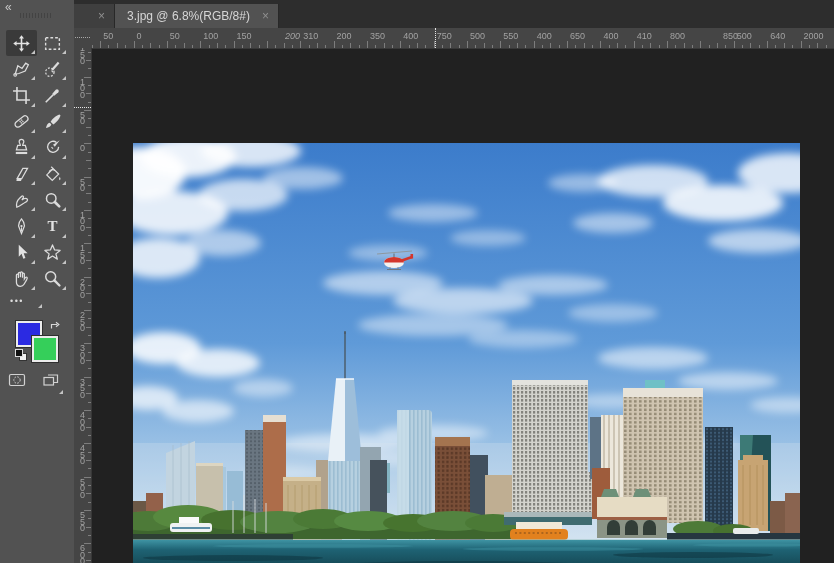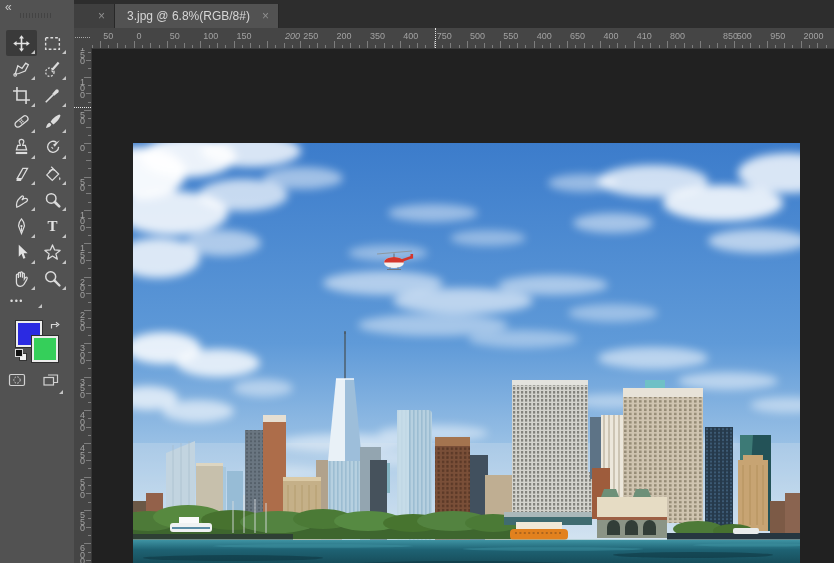--- a/index.html
+++ b/index.html
@@ -274,21 +274,21 @@
       <div class="hlab" style="left: 145.55px;">150</div>
       <div class="htick" style="left: 150.887px; height: 3px;"></div>
       <div class="htick" style="left: 159.225px; height: 5px;"></div>
       <div class="htick" style="left: 167.562px; height: 3px;"></div>
       <div class="htick" style="left: 175.9px; height: 7px;"></div>
       <div class="hlab" style="left: 194px; font-style: italic;">200</div>
       <div class="htick" style="left: 184.238px; height: 3px;"></div>
       <div class="htick" style="left: 192.575px; height: 5px;"></div>
       <div class="htick" style="left: 200.912px; height: 3px;"></div>
       <div class="htick" style="left: 209.25px; height: 7px;"></div>
-      <div class="hlab" style="left: 212.25px;">250</div>
+      <div class="hlab" style="left: 212.25px;">310</div>
       <div class="htick" style="left: 217.588px; height: 3px;"></div>
       <div class="htick" style="left: 225.925px; height: 5px;"></div>
       <div class="htick" style="left: 234.262px; height: 3px;"></div>
       <div class="htick" style="left: 242.6px; height: 7px;"></div>
       <div class="hlab" style="left: 245.6px;">200</div>
       <div class="htick" style="left: 250.938px; height: 3px;"></div>
       <div class="htick" style="left: 259.275px; height: 5px;"></div>
       <div class="htick" style="left: 267.613px; height: 3px;"></div>
       <div class="htick" style="left: 275.95px; height: 7px;"></div>
       <div class="hlab" style="left: 278.95px;">350</div>
@@ -344,21 +344,21 @@
       <div class="hlab" style="left: 632px;">850</div>
       <div class="htick" style="left: 617.788px; height: 3px;"></div>
       <div class="htick" style="left: 626.125px; height: 5px;"></div>
       <div class="htick" style="left: 634.462px; height: 3px;"></div>
       <div class="htick" style="left: 642.8px; height: 7px;"></div>
       <div class="hlab" style="left: 645.8px;">500</div>
       <div class="htick" style="left: 651.137px; height: 3px;"></div>
       <div class="htick" style="left: 659.475px; height: 5px;"></div>
       <div class="htick" style="left: 667.812px; height: 3px;"></div>
       <div class="htick" style="left: 676.15px; height: 7px;"></div>
-      <div class="hlab" style="left: 679.15px;">950</div>
+      <div class="hlab" style="left: 679.15px;">640</div>
       <div class="htick" style="left: 684.487px; height: 3px;"></div>
       <div class="htick" style="left: 692.825px; height: 5px;"></div>
       <div class="htick" style="left: 701.163px; height: 3px;"></div>
       <div class="htick" style="left: 709.5px; height: 7px;"></div>
       <div class="hlab" style="left: 712.5px;">2000</div>
       <div class="htick" style="left: 717.837px; height: 3px;"></div>
       <div class="htick" style="left: 726.175px; height: 5px;"></div>
       <div class="htick" style="left: 734.513px; height: 3px;"></div>
       <div class="htick" style="left: 742.85px; height: 7px;"></div>
     </div>

